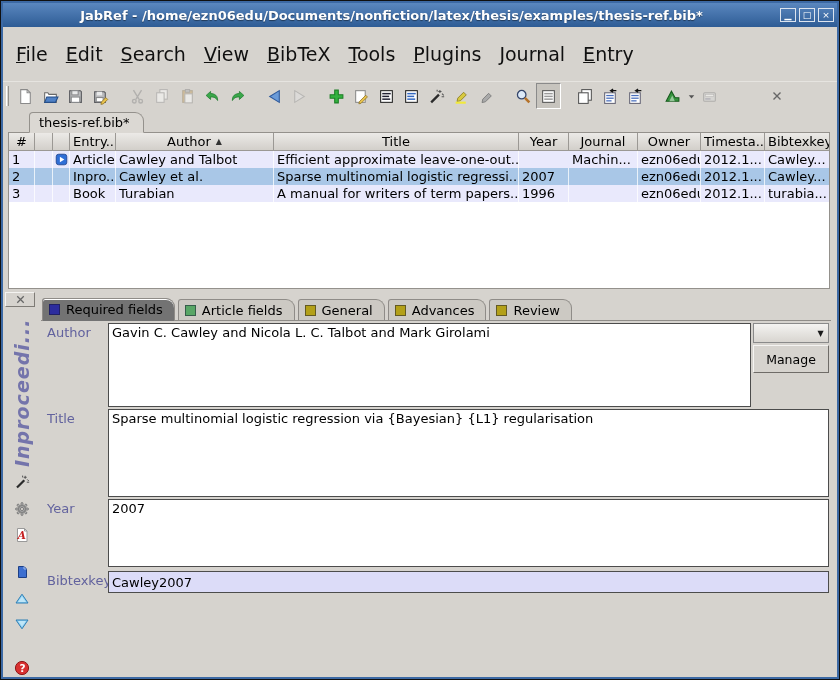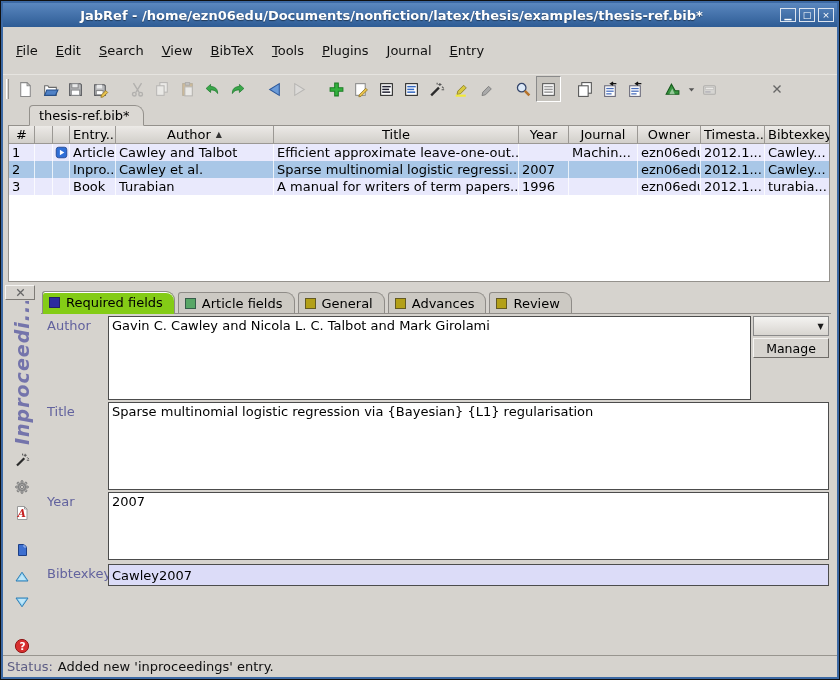--- a/index.html
+++ b/index.html
@@ -8,21 +8,21 @@
   .frame{height:100%;border:2px solid #3c69a4;display:flex;flex-direction:column;background:var(--panel,#d6d3ce);}
 
   
   .titlebar{flex:0 0 24px;background:linear-gradient(#5a87bf,var(--titlebar,#2e5c95));display:flex;align-items:center;color:#fff;}
   .title{flex:1;text-align:center;font-weight:bold;font-size:13px;text-shadow:0 1px 1px rgba(0,0,0,.45);white-space:nowrap;overflow:hidden;}
   .winbtns{display:flex;gap:3px;padding-right:3px;}
   .winbtn{width:16px;height:14px;border:1px solid #dce4ef;display:flex;align-items:center;justify-content:center;font-size:9px;line-height:9px;color:#fff;cursor:pointer;}
 
   
   .menubar{flex:0 0 23px;display:flex;align-items:center;padding-left:4px;border-bottom:1px solid #e6e4e0;}
-  .menu-item{display:inline-block;padding:16px 9px;font-size:13px;color:#101010;cursor:default;}
+  .menu-item{display:inline-block;padding:16px 9px;font-size:19px;color:#101010;cursor:default;}
   .menu-item::first-letter{text-decoration:underline;}
 
   
   .toolbar{flex:0 0 28px;display:flex;align-items:center;padding-left:2px;}
   .gripper{width:3px;height:20px;border-left:1px solid #fff;border-right:1px solid #94918c;margin:0 4px 0 1px;}
   .tbtn{width:25px;height:26px;display:flex;align-items:center;justify-content:center;border:1px solid transparent;flex:0 0 auto;}
   .tbtn.disabled{opacity:.5;}
   .tbtn.pressed{background:#c7c4be;border-color:#8a8a8a #ffffff #ffffff #8a8a8a;}
   .tspacer{width:12px;flex:0 0 12px;}
   .dd{width:12px;display:flex;justify-content:center;align-items:center;flex:0 0 12px;}
@@ -49,36 +49,36 @@
   .side{flex:0 0 38px;display:flex;flex-direction:column;align-items:center;}
   .editor-close{width:30px;height:17px;margin:1px 4px 1px 2px;align-self:flex-start;background:var(--panel,#d6d3ce);border:1px solid;border-color:#f4f3f1 #7e7b76 #7e7b76 #f4f3f1;display:flex;align-items:center;justify-content:center;padding:0;cursor:pointer;}
   .vtype{writing-mode:vertical-rl;transform:rotate(180deg);font-size:19px;font-weight:bold;font-style:italic;color:var(--typecol,#7474ab);height:192px;letter-spacing:1px;white-space:nowrap;overflow:hidden;}
   .side-icons{display:flex;flex-direction:column;align-items:center;}
   .sicon{width:24px;height:18px;display:flex;align-items:center;justify-content:center;cursor:pointer;}
 
   .emain{flex:1;display:flex;flex-direction:column;min-width:0;}
   .etabs{flex:0 0 30px;display:flex;align-items:flex-end;position:relative;padding-left:1px;}
   .etabs::after{content:"";position:absolute;left:0;right:6px;bottom:0;border-bottom:1px solid #8f8c88;}
   .etab{position:relative;display:flex;align-items:center;gap:6px;font-size:13px;background:#ccc9c3;border:1px solid #8f8c88;border-bottom:none;border-radius:3px 9px 0 0;padding:3px 11px 3px 6px;margin-right:3px;cursor:pointer;white-space:nowrap;}
-  .etab.selected{background:#84cc16;z-index:2;box-shadow:inset 0 1px 0 #fff;padding-bottom:4px;}
+  .etab.selected{background:#737373;z-index:2;box-shadow:inset 0 1px 0 #fff;padding-bottom:4px;}
   .sq{width:11px;height:11px;border:1px solid rgba(20,20,45,.5);display:inline-block;}
 
   .efields{flex:1;padding:2px 8px 0 3px;display:flex;flex-direction:column;}
   .frow{display:flex;margin-bottom:2px;}
   .frow.bk{margin-top:2px;}
   .flabel{flex:0 0 64px;font-size:13px;color:var(--labelcol,#62629e);padding:2px 2px 0 3px;overflow:hidden;white-space:nowrap;}
   .fin{flex:1;display:flex;min-width:0;align-items:flex-start;}
   textarea.fval{flex:1;resize:none;border:1px solid #4c4c4c;font:13px "DejaVu Sans",sans-serif;padding:1px 3px;background:#fff;outline:none;border-radius:0;}
   input.fval{flex:1;border:1px solid #4c4c4c;font:13px "DejaVu Sans",sans-serif;padding:1px 3px;height:22px;outline:none;border-radius:0;}
   input.fval.hl{background:var(--bibkeybg,#dcdcf8);}
   .frightcol{flex:0 0 76px;margin-left:2px;display:flex;flex-direction:column;}
   .combo{height:20px;border:1px solid #8a8a8a;background:linear-gradient(#f4f3f1,#d8d5d0);display:flex;align-items:center;margin-bottom:2px;cursor:pointer;}
   .combo-text{flex:1;font-size:12px;padding-left:3px;}
   .combo-arrow{flex:0 0 15px;font-size:8px;color:#1a1a1a;display:flex;justify-content:center;}
-  .managebtn{height:20px;border:1px solid;border-color:#f4f3f1 #6f6c68 #6f6c68 #f4f3f1;background:var(--panel,#d6d3ce);font:12.5px "DejaVu Sans",sans-serif;display:flex;align-items:center;justify-content:center;cursor:pointer;}
+  .managebtn{height:28px;border:1px solid;border-color:#f4f3f1 #6f6c68 #6f6c68 #f4f3f1;background:var(--panel,#d6d3ce);font:12.5px "DejaVu Sans",sans-serif;display:flex;align-items:center;justify-content:center;cursor:pointer;}
 
   
   .statusbar{flex:0 0 22px;border-top:1px solid #98958f;display:flex;align-items:center;padding-left:4px;font-size:13px;}
   .status-prefix{color:#5c5c84;margin-right:5px;}
   .status-msg{color:#101010;}
 </style>
 </head>
 <body>
 
 <div class="window">
@@ -494,19 +494,15 @@
             <div class="frow bk">
               <span class="flabel">Bibtexkey</span>
               <div class="fin">
                 <input class="fval hl" type="text" value="Cawley2007" style="">
               </div>
             </div>
           </div>
       </div>
     </div>
 
-    <div class="statusbar">
-      <span class="status-prefix">Status:</span>
-      <span class="status-msg">Added new 'inproceedings' entry.</span>
-    </div>
 
   </div>
 </div>
 
 </body></html>

